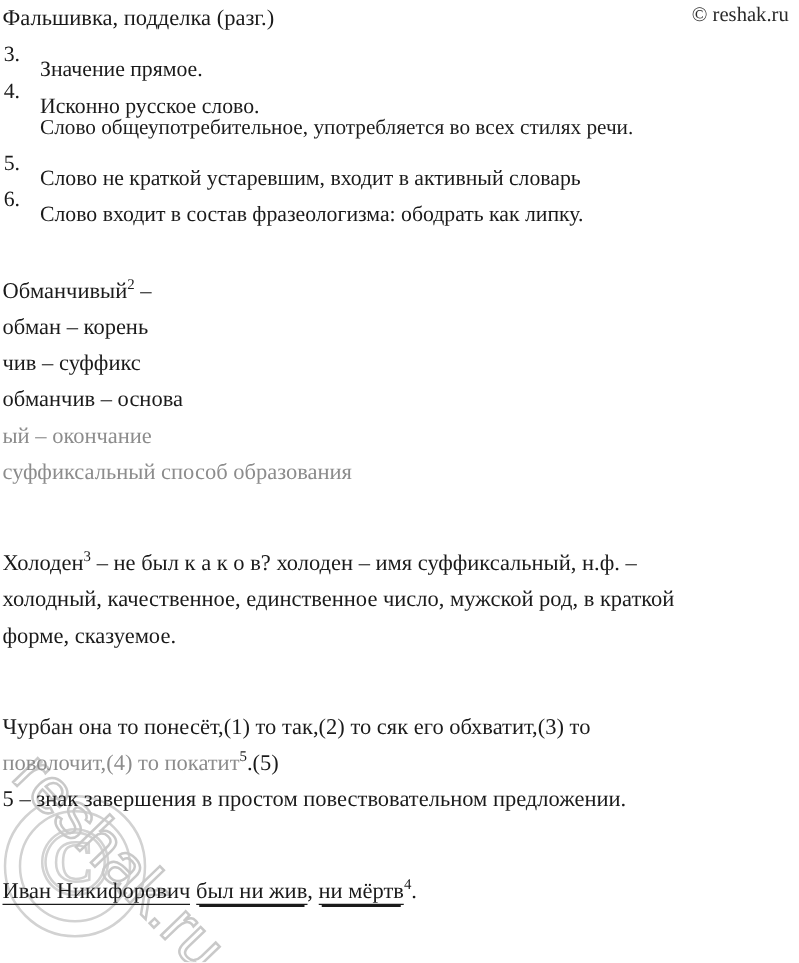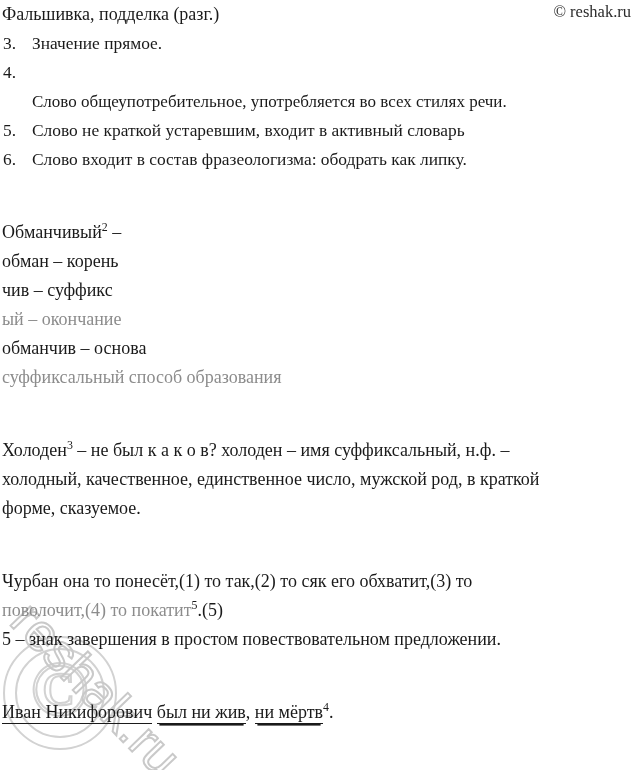--- a/index.html
+++ b/index.html
@@ -73,21 +73,21 @@
   .numrow .num {
     position: absolute;
     left: 3px;
     top: 0;
     width: 20px;
     text-align: left;
   }
   .numrow .txt {
     position: absolute;
     left: 32px;
-    top: 0;
+    top: 12px;
   }
   .indented {
     position: relative;
     height: 29px;
     line-height: 29px;
     font-size: 17px;
     white-space: nowrap;
     padding-left: 32px;
   }
 
@@ -136,20 +136,21 @@
 
     <div class="line">Фальшивка, подделка (разг.)</div>
 
     <div class="numrow">
       <span class="num">3.</span>
       <span class="txt">Значение прямое.</span>
     </div>
 
     <div class="numrow">
       <span class="num">4.</span>
+      <span class="txt">Исконно русское слово.</span>
     </div>
     <div class="indented">Слово общеупотребительное, употребляется во всех стилях речи.</div>
 
     <div class="numrow">
       <span class="num">5.</span>
       <span class="txt">Слово не краткой устаревшим, входит в активный словарь</span>
     </div>
 
     <div class="numrow">
       <span class="num">6.</span>
@@ -157,22 +158,22 @@
     </div>
 
     <div class="blank"></div>
     <div class="blank half"></div>
 
     <div class="line">
       <span>Обманчивый</span><sup>2</sup><span> –</span>
     </div>
     <div class="line">обман – корень</div>
     <div class="line">чив – суффикс</div>
+    <div class="line">обманчив – основа</div>
     <div class="line fade">ый – окончание</div>
-    <div class="line">обманчив – основа</div>
     <div class="line fade">суффиксальный способ образования</div>
 
     <div class="blank"></div>
     <div class="blank half"></div>
 
     <div class="line">
       <span>Холоден</span><sup>3</sup><span> – не был к а к о в? холоден – имя суффиксальный, н.ф. –</span>
     </div>
     <div class="line">холодный, качественное, единственное число, мужской род, в краткой</div>
     <div class="line">форме, сказуемое.</div>

